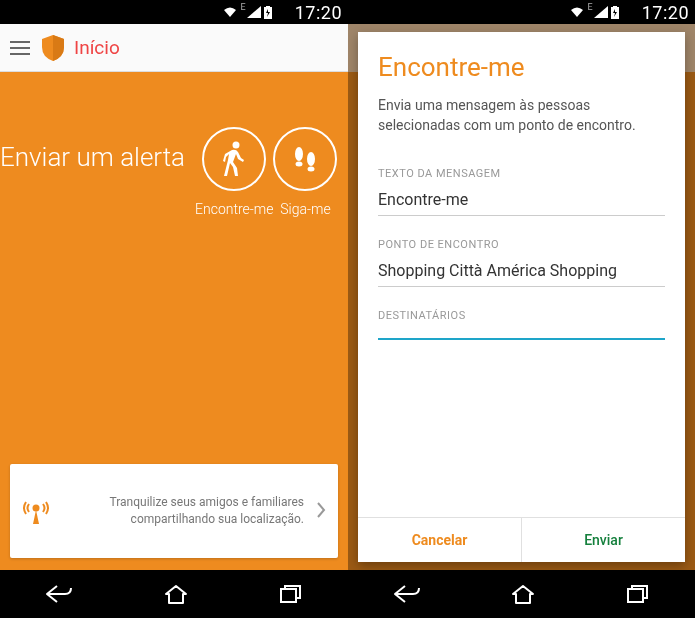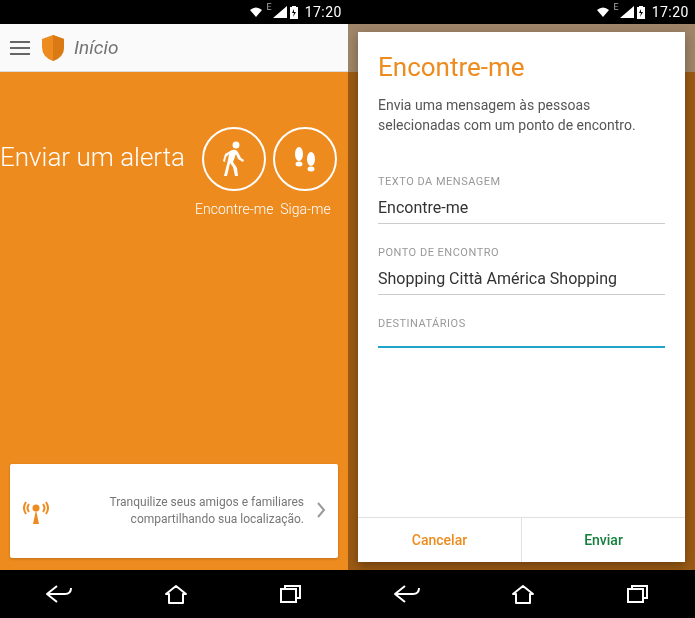--- a/index.html
+++ b/index.html
@@ -4,29 +4,29 @@
 <style>
   * { box-sizing: border-box; margin: 0; padding: 0; }
   html, body { width: 695px; height: 618px; overflow: hidden; font-family: Roboto, Arial, sans-serif; background: #000; }
   .container { display: flex; width: 695px; height: 618px; }
   .phone { width: 347px; height: 618px; background: #000; position: relative; display: flex; flex-direction: column; }
   .phone.left { width: 348px; }
   
   
   .statusbar { height: 24px; background: #000; display: flex; justify-content: flex-end; align-items: center; padding: 0 6px; gap: 3px; color: #fff; font-size: 12px; }
   .statusbar .sb-icon svg { display: block; }
-  .statusbar .time { font-size: 14px; margin-left: 4px; letter-spacing: 0.5px; }
+  .statusbar .time { font-size: 18px; margin-left: 20px; letter-spacing: 0.5px; }
   .statusbar .e-label { font-size: 9px; color: #aaa; margin-right: -2px; align-self: flex-start; margin-top: 2px;}
   
   
   .app-header { height: 48px; background: #fafafa; display: flex; align-items: center; padding: 0 8px; gap: 10px; border-bottom: 1px solid #ddd; }
   .hamburger { width: 24px; display: flex; flex-direction: column; gap: 4px; padding: 4px 2px; }
   .hamburger span { height: 2px; background: #666; }
   .shield-icon svg { display: block; }
-  .app-title { font-size: 19px; color: #737373; font-weight: 400; font-style: italic; }
+  .app-title { font-size: 19px; color: #ef4444; font-weight: 400; }
   
   
   .main-orange { flex: 1; background: #ee8b1f; display: flex; position: relative; }
   .alert-title { color: #fff; font-size: 26px; font-weight: 300; text-align: center; margin-top: 70px; }
   .icon-row { display: flex; justify-content: space-around; padding: 0 10px; margin-top: 55px; }
   .icon-item { display: flex; flex-direction: column; align-items: center; gap: 10px; }
   .icon-circle { width: 64px; height: 64px; border-radius: 50%; display: flex; align-items: center; justify-content: center; }
   .icon-circle.outline { border: 2px solid #fff; }
   .icon-circle.red { background: #e74c3c; border: 4px solid #fff; width: 72px; height: 72px; box-shadow: 0 2px 4px rgba(0,0,0,0.2); }
   .icon-label { color: #fff; font-size: 14px; font-weight: 300; }
@@ -41,27 +41,27 @@
   .navbar { height: 48px; background: #000; display: flex; justify-content: space-around; align-items: center; }
   .navbar svg { display: block; }
   
   
   .backdrop { flex: 1; background: #ee8b1f; position: relative; }
   .backdrop .app-header-fade { position: absolute; top:0; left:0; right:0; height: 48px; background: rgba(250,250,250,0.6); display:flex; align-items:center; padding:0 8px; gap:8px;}
   .overlay { position: absolute; inset: 0; background: rgba(0,0,0,0.35); display: flex; align-items: stretch; justify-content: center; padding: 8px 10px; }
   .dialog { background: #fff; width: 100%; display: flex; flex-direction: column; box-shadow: 0 4px 10px rgba(0,0,0,0.3); }
   .dialog-body { flex: 1; padding: 20px 20px 10px; }
   .dialog-title { color: #ee8b1f; font-size: 26px; font-weight: 400; margin-bottom: 14px; }
-  .dialog-desc { color: #555; font-size: 14px; line-height: 1.4; margin-bottom: 40px; }
+  .dialog-desc { color: #555; font-size: 14px; line-height: 1.4; margin-bottom: 32px; }
   .field-label { color: #999; font-size: 11px; letter-spacing: 0.5px; margin-bottom: 6px; text-transform: uppercase; }
   .field-input { width: 100%; border: none; border-bottom: 1px solid #ccc; font-size: 16px; color: #333; padding: 4px 0 6px; margin-bottom: 22px; background: transparent; outline: none; white-space: nowrap; overflow: hidden; }
   .field-input.focused { border-bottom: 2px solid #1ea5c9; }
   .dialog-actions { display: flex; border-top: 1px solid #e0e0e0; }
   .dialog-btn { flex: 1; text-align: center; padding: 14px 0; font-size: 14px; font-weight: 500; }
-  .dialog-btn.cancel { color: #ee8b1f; border-right: 1px solid #e0e0e0; }
+  .dialog-btn.cancel { color: #ee8b1f; border-right: 1px solid #e0e0e0; font-weight: bold; }
   .dialog-btn.send { color: #15803d; }
 </style>
 </head>
 <body>
 
 <div class="container">
 
   <div class="phone left">
 
     <div class="statusbar">

